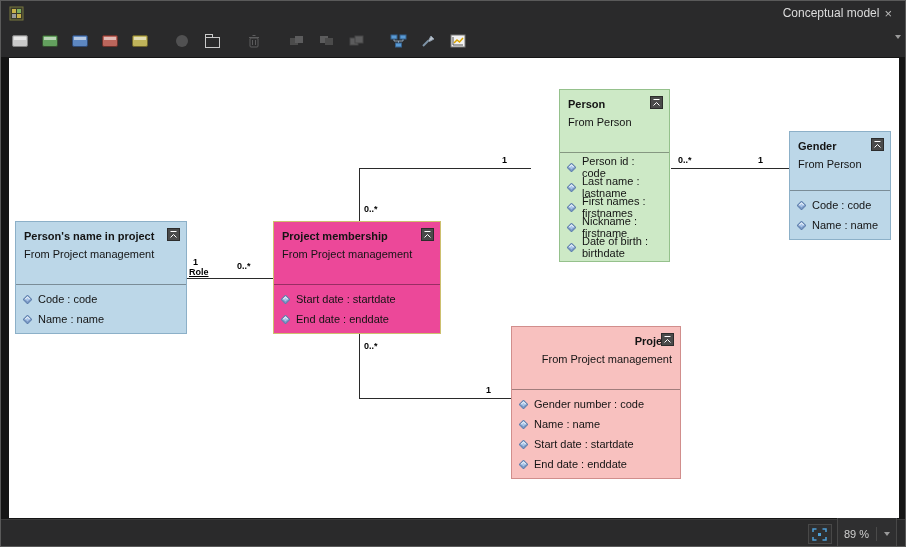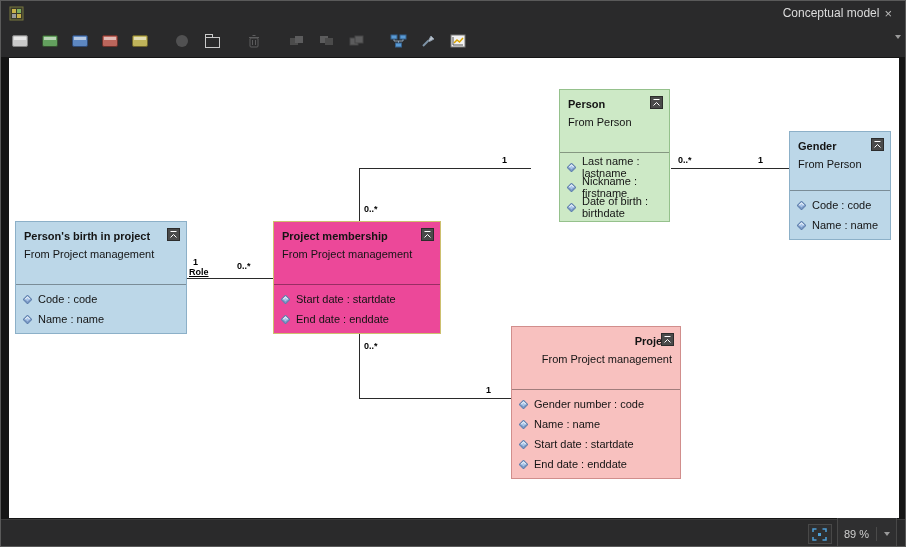--- a/index.html
+++ b/index.html
@@ -217,21 +217,21 @@
       <span class="lbl" style="left:228px; top:203px;">0..*</span>
       <span class="lbl" style="left:355px; top:146px;">0..*</span>
       <span class="lbl" style="left:493px; top:97px;">1</span>
       <span class="lbl" style="left:669px; top:97px;">0..*</span>
       <span class="lbl" style="left:749px; top:97px;">1</span>
       <span class="lbl" style="left:355px; top:283px;">0..*</span>
       <span class="lbl" style="left:477px; top:327px;">1</span>
 
       <div class="entity c-blue e-role">
         <div class="ehead">
-          <div class="etitle">Person's birth in project</div>
+          <div class="etitle">Person's name in project</div>
           <div class="esub">From Project management</div>
           <span class="ecollapse">
               <svg width="9" height="9" viewBox="0 0 9 9">
                 <path d="M1.5 1.5h6" stroke="#fff" fill="none"></path>
                 <path d="M1.5 7.5 4.5 4.5 7.5 7.5" stroke="#fff" fill="none"></path>
               </svg>
             </span>
         </div>
         <div class="ebody">
           <div class="attr">
@@ -275,21 +275,29 @@
           <span class="ecollapse">
               <svg width="9" height="9" viewBox="0 0 9 9">
                 <path d="M1.5 1.5h6" stroke="#fff" fill="none"></path>
                 <path d="M1.5 7.5 4.5 4.5 7.5 7.5" stroke="#fff" fill="none"></path>
               </svg>
             </span>
         </div>
         <div class="ebody">
           <div class="attr">
               <span class="gem"></span>
+              <span>Person id : code</span>
+            </div>
+          <div class="attr">
+              <span class="gem"></span>
               <span>Last name : lastname</span>
+            </div>
+          <div class="attr">
+              <span class="gem"></span>
+              <span>First names : firstnames</span>
             </div>
           <div class="attr">
               <span class="gem"></span>
               <span>Nickname : firstname</span>
             </div>
           <div class="attr">
               <span class="gem"></span>
               <span>Date of birth : birthdate</span>
             </div>
         </div>

